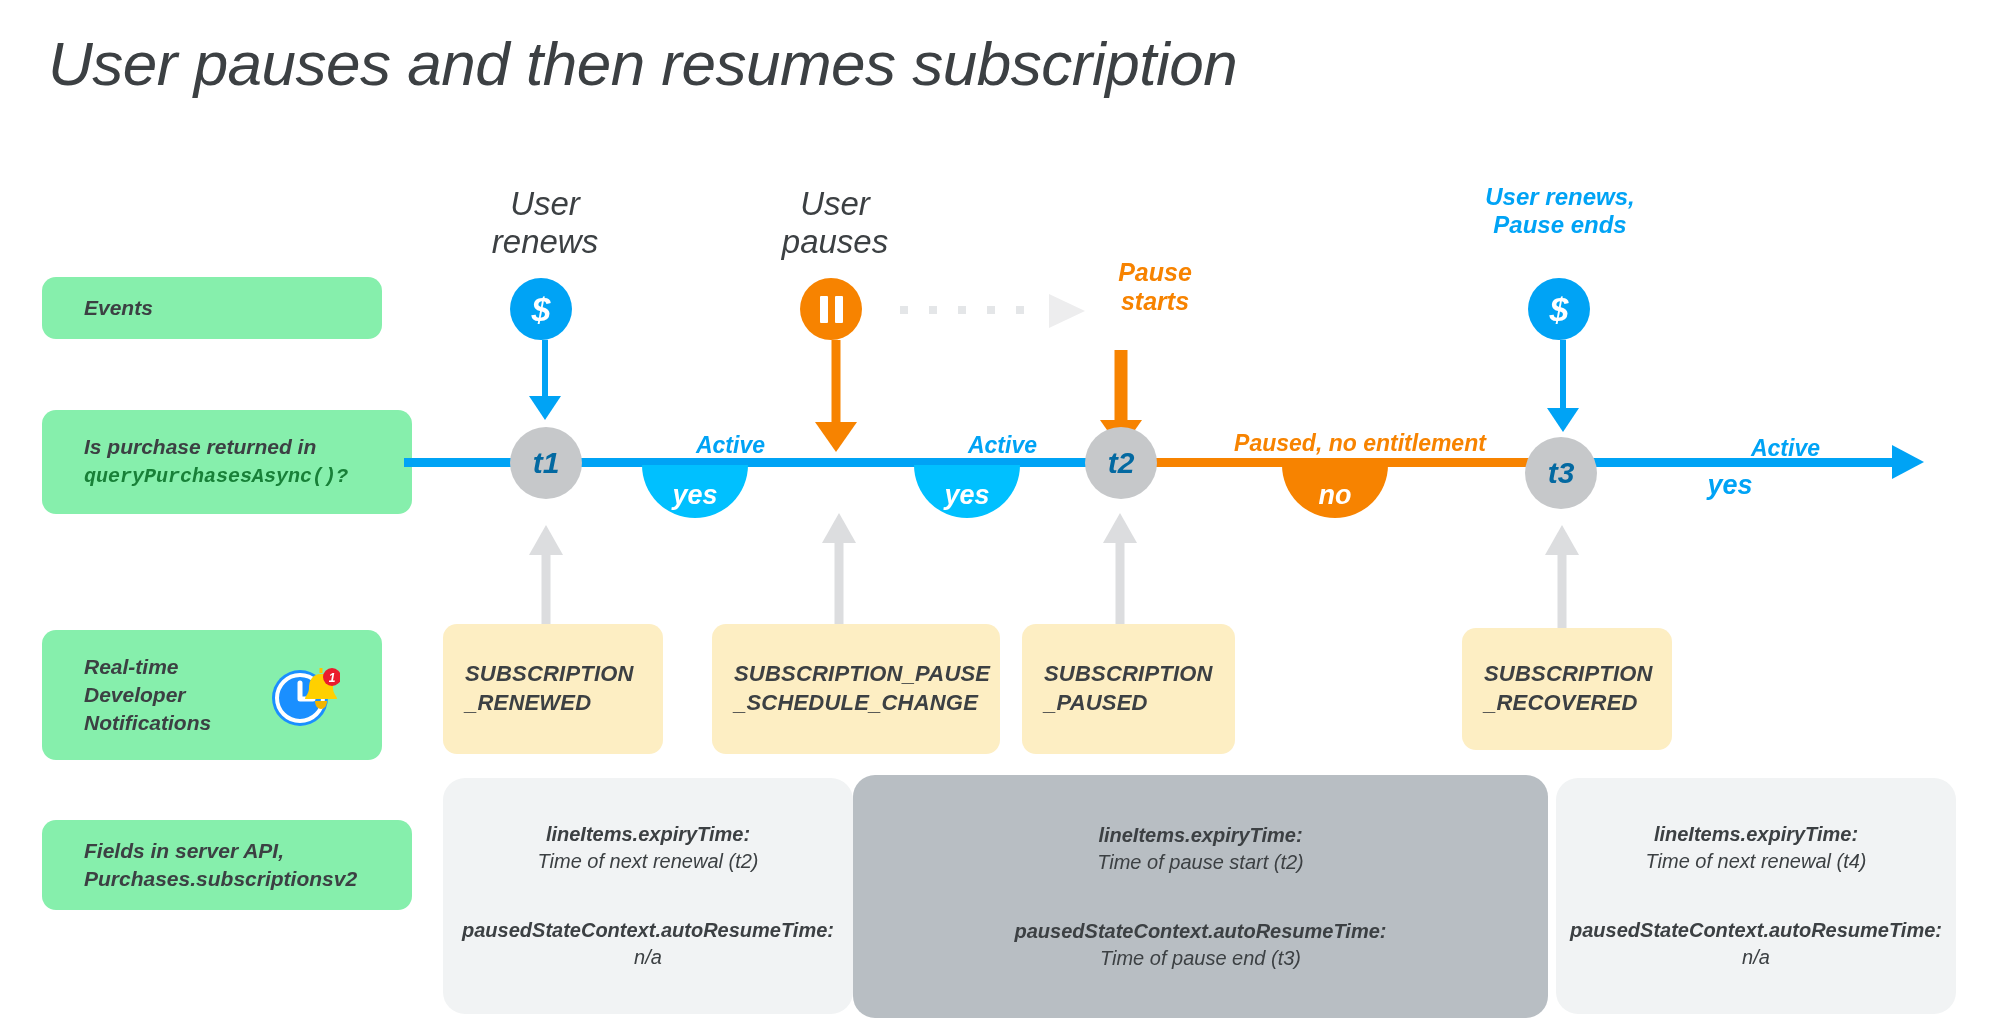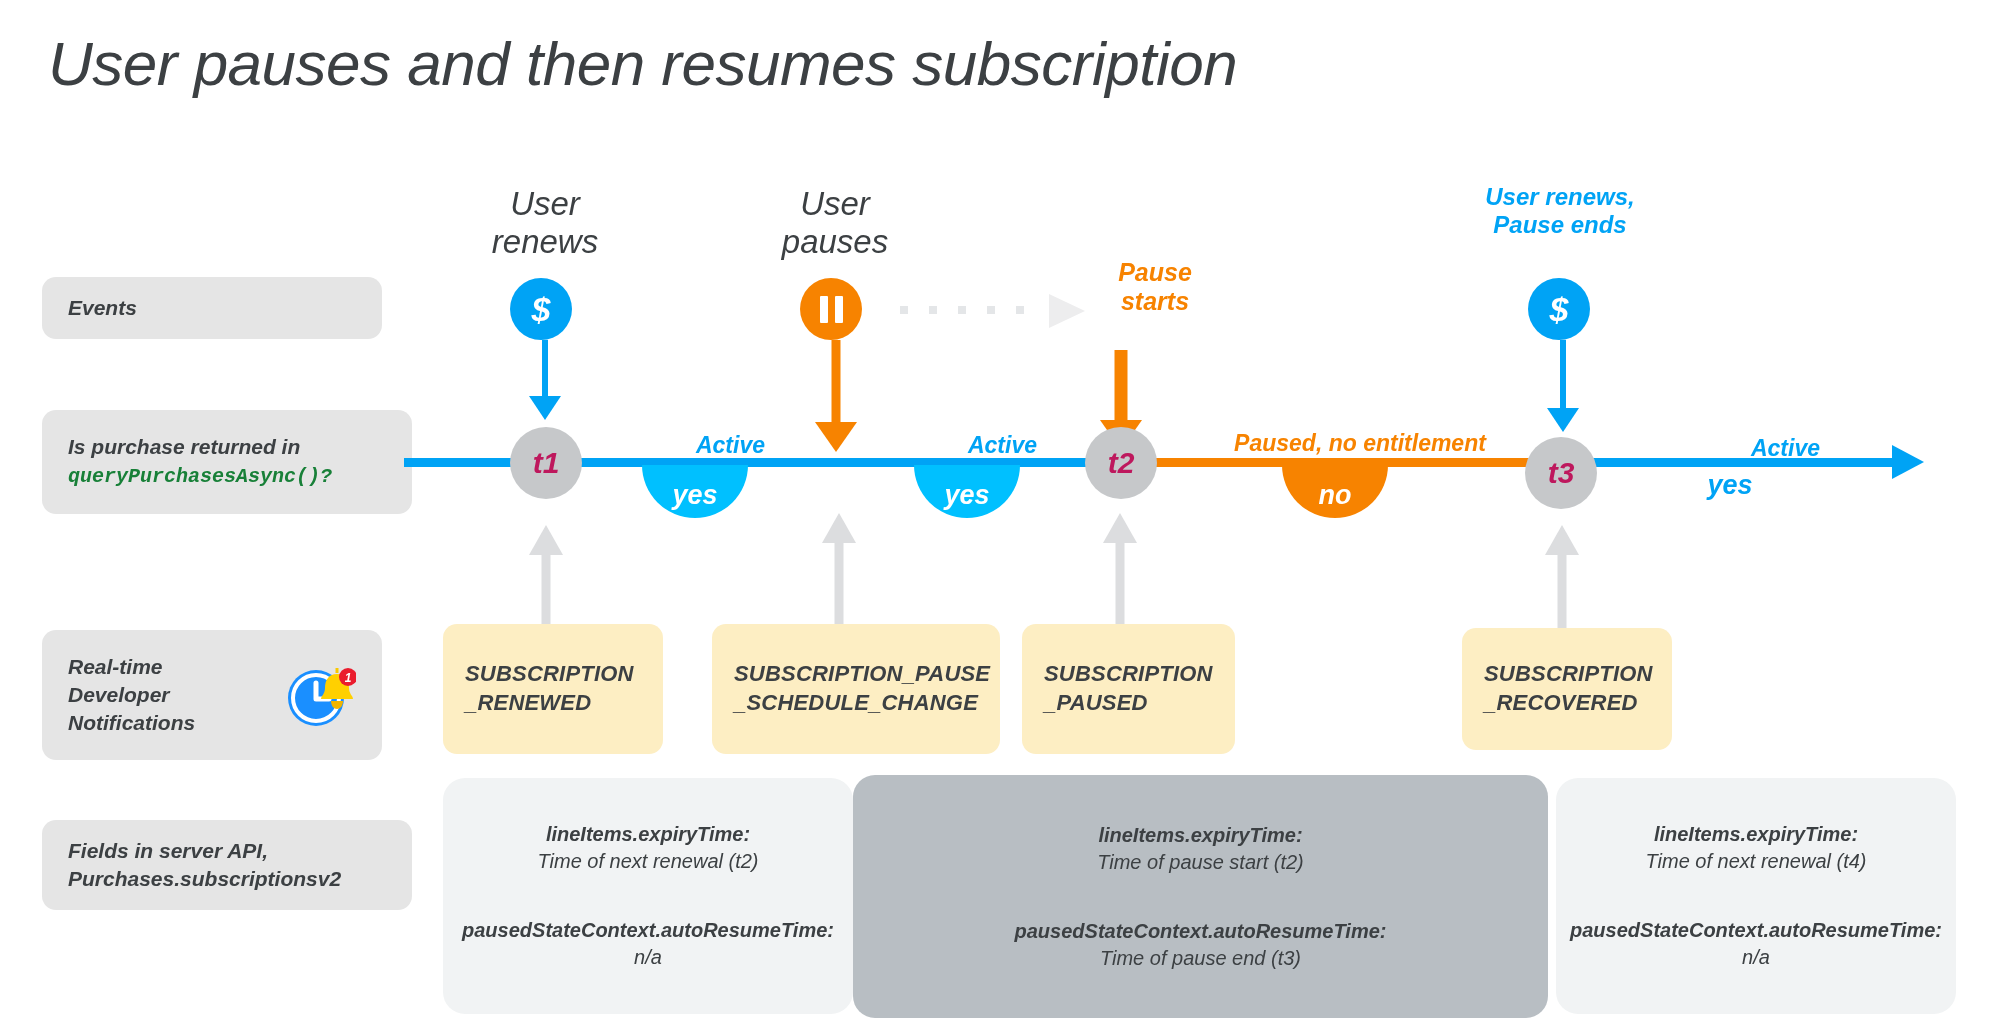--- a/index.html
+++ b/index.html
@@ -11,23 +11,23 @@
 
   
   #page-title{
     left:48px;top:28px;width:1600px;
     font-size:62px;font-weight:400;letter-spacing:-0.5px;color:#3c4043;
     line-height:1.15;white-space:nowrap;
   }
 
   
   .row-label{
-    background:#e5e5e5;border-radius:14px;
+    background:#86efac;border-radius:14px;
     display:flex;align-items:center;
-    padding:0 26px;box-sizing:border-box;
+    padding:0 42px;box-sizing:border-box;
     font-size:21px;font-weight:700;color:#3c4043;line-height:1.32;
   }
   .row-label .mono{
     font-family:"Liberation Mono","DejaVu Sans Mono",monospace;
     color:#188038;font-weight:700;font-size:20px;
   }
   #label-events{left:42px;top:277px;width:340px;height:62px;}
   #label-query{left:42px;top:410px;width:370px;height:104px;align-items:center;}
   #label-rtdn{left:42px;top:630px;width:340px;height:130px;align-items:center;justify-content:space-between;}
   #label-fields{left:42px;top:820px;width:370px;height:90px;}
@@ -74,21 +74,21 @@
      border-top:17px solid transparent;border-bottom:17px solid transparent;border-left:36px solid #ededee;}
   .tl-seg{position:absolute;height:9px;top:458px;}
   .tl-seg.blue{background:#00a3f5;}
   .tl-seg.orange{background:#f78300;}
   #tl-endcap{position:absolute;top:445px;left:1892px;width:0;height:0;
      border-top:17px solid transparent;border-bottom:17px solid transparent;border-left:32px solid #00a3f5;}
 
   .tnode{
     position:absolute;width:72px;height:72px;border-radius:50%;background:#c6c8ca;
     display:flex;align-items:center;justify-content:center;
-    color:#be185d;font-size:30px;font-weight:700;
+    color:#0369a1;font-size:30px;font-weight:700;
   }
 
   .state-label{position:absolute;text-align:center;font-size:23px;font-weight:700;}
   .state-label.blue{color:#00a3f5;text-align:right;}
   .state-label.orange{color:#f78300;}
 
   
   .answer{
     position:absolute;width:106px;height:53px;
     border-bottom-left-radius:106px;border-bottom-right-radius:106px;

